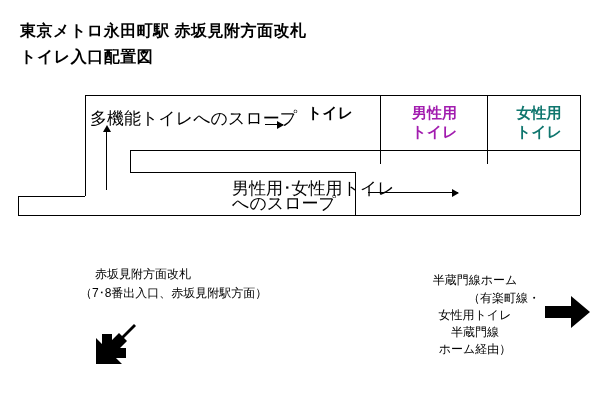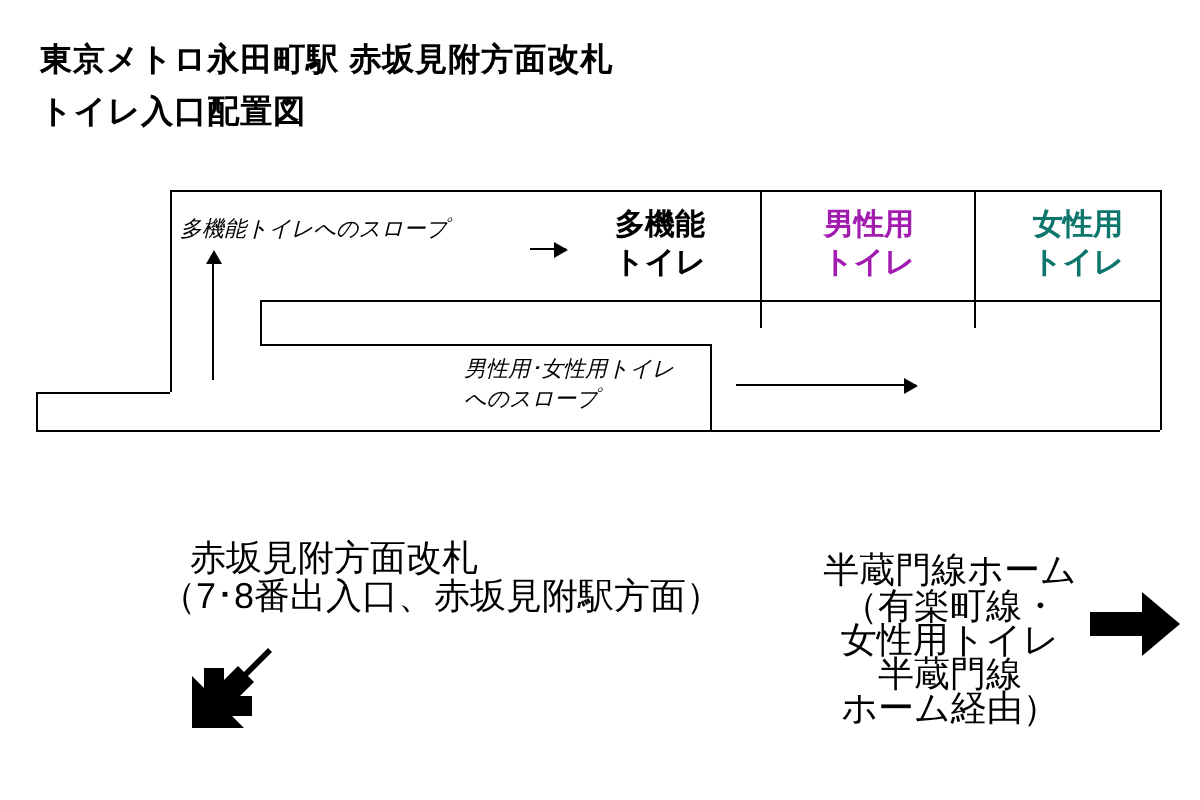--- a/index.html
+++ b/index.html
@@ -44,25 +44,24 @@
     font-weight: bold;
     line-height: 1.25;
     text-align: center;
     white-space: nowrap;
   }
   .room-label.blue { color: #a21caf; }
   .room-label.red  { color: #0f766e; }
 
   
   .slope-label {
-    font-size: 11px;
+    font-size: 17px;
     line-height: 1.35;
     white-space: nowrap;
     color: #000000;
-    font-style: italic;
   }
 
   
   .arrow-h {
     height: 1px;
     background: #000;
   }
   .arrow-h::after {
     content: "";
     position: absolute;
@@ -83,21 +82,21 @@
     top: -7px;
     left: -3.5px;
     width: 0; height: 0;
     border-bottom: 7px solid #000;
     border-left: 4px solid transparent;
     border-right: 4px solid transparent;
   }
 
   
   .caption {
-    font-size: 18px;
+    font-size: 12px;
     line-height: 1.45;
     white-space: nowrap;
   }
   .caption.center { text-align: center; }
 
   
   .big-arrow svg { display: block; }
 </style>
 </head>
 <body>
@@ -130,21 +129,20 @@
   <div class="abs wall vline" style="left:355px; top:172px; height:43px;"></div>
 
   <div class="abs wall vline" style="left:380px; top:95px; height:55px;"></div>
 
   <div class="abs wall vline" style="left:487px; top:95px; height:55px;"></div>
 
   <div class="abs wall vline" style="left:487px; top:150px; height:14px;"></div>
   <div class="abs wall vline" style="left:380px; top:150px; height:14px;"></div>
 
   <div class="abs room-label" style="left:285px; top:104px; width:90px;">
-    <div>多機能</div>
     <div>トイレ</div>
   </div>
 
   <div class="abs room-label blue" style="left:392px; top:104px; width:85px;">
     <div>男性用</div>
     <div>トイレ</div>
   </div>
 
   <div class="abs room-label red" style="left:500px; top:104px; width:78px;">
     <div>女性用</div>
@@ -167,21 +165,21 @@
 
   <div class="abs big-arrow" style="left:92px; top:320px;">
     <svg width="48" height="48" viewBox="0 0 48 48" aria-hidden="true">
       <polygon points="44,6 22,28 34,28 34,38 10,38 10,14 20,14 20,26 42,4" fill="#000000"></polygon>
       <polygon points="6,42 6,16 16,26 26,16 26,42" fill="#000000" opacity="0"></polygon>
       <polygon points="4,44 4,18 13,27 27,13 35,21 21,35 30,44" fill="#000000"></polygon>
     </svg>
   </div>
 
   <div class="abs caption center" style="left:410px; top:272px; width:130px;">半蔵門線ホーム</div>
-  <div class="abs caption center" style="left:410px; top:290px; width:130px;">（有楽町線・</div>
+  <div class="abs caption center" style="left:410px; top:290px; width:130px;text-align:right;">（有楽町線・</div>
   <div class="abs caption center" style="left:410px; top:307px; width:130px;">女性用トイレ</div>
   <div class="abs caption center" style="left:410px; top:324px; width:130px;">半蔵門線</div>
   <div class="abs caption center" style="left:410px; top:341px; width:130px;">ホーム経由）</div>
 
   <div class="abs big-arrow" style="left:545px; top:295px;">
     <svg width="46" height="34" viewBox="0 0 46 34" aria-hidden="true">
       <polygon points="0,11 26,11 26,1 45,17 26,33 26,23 0,23" fill="#000000"></polygon>
     </svg>
   </div>
 

